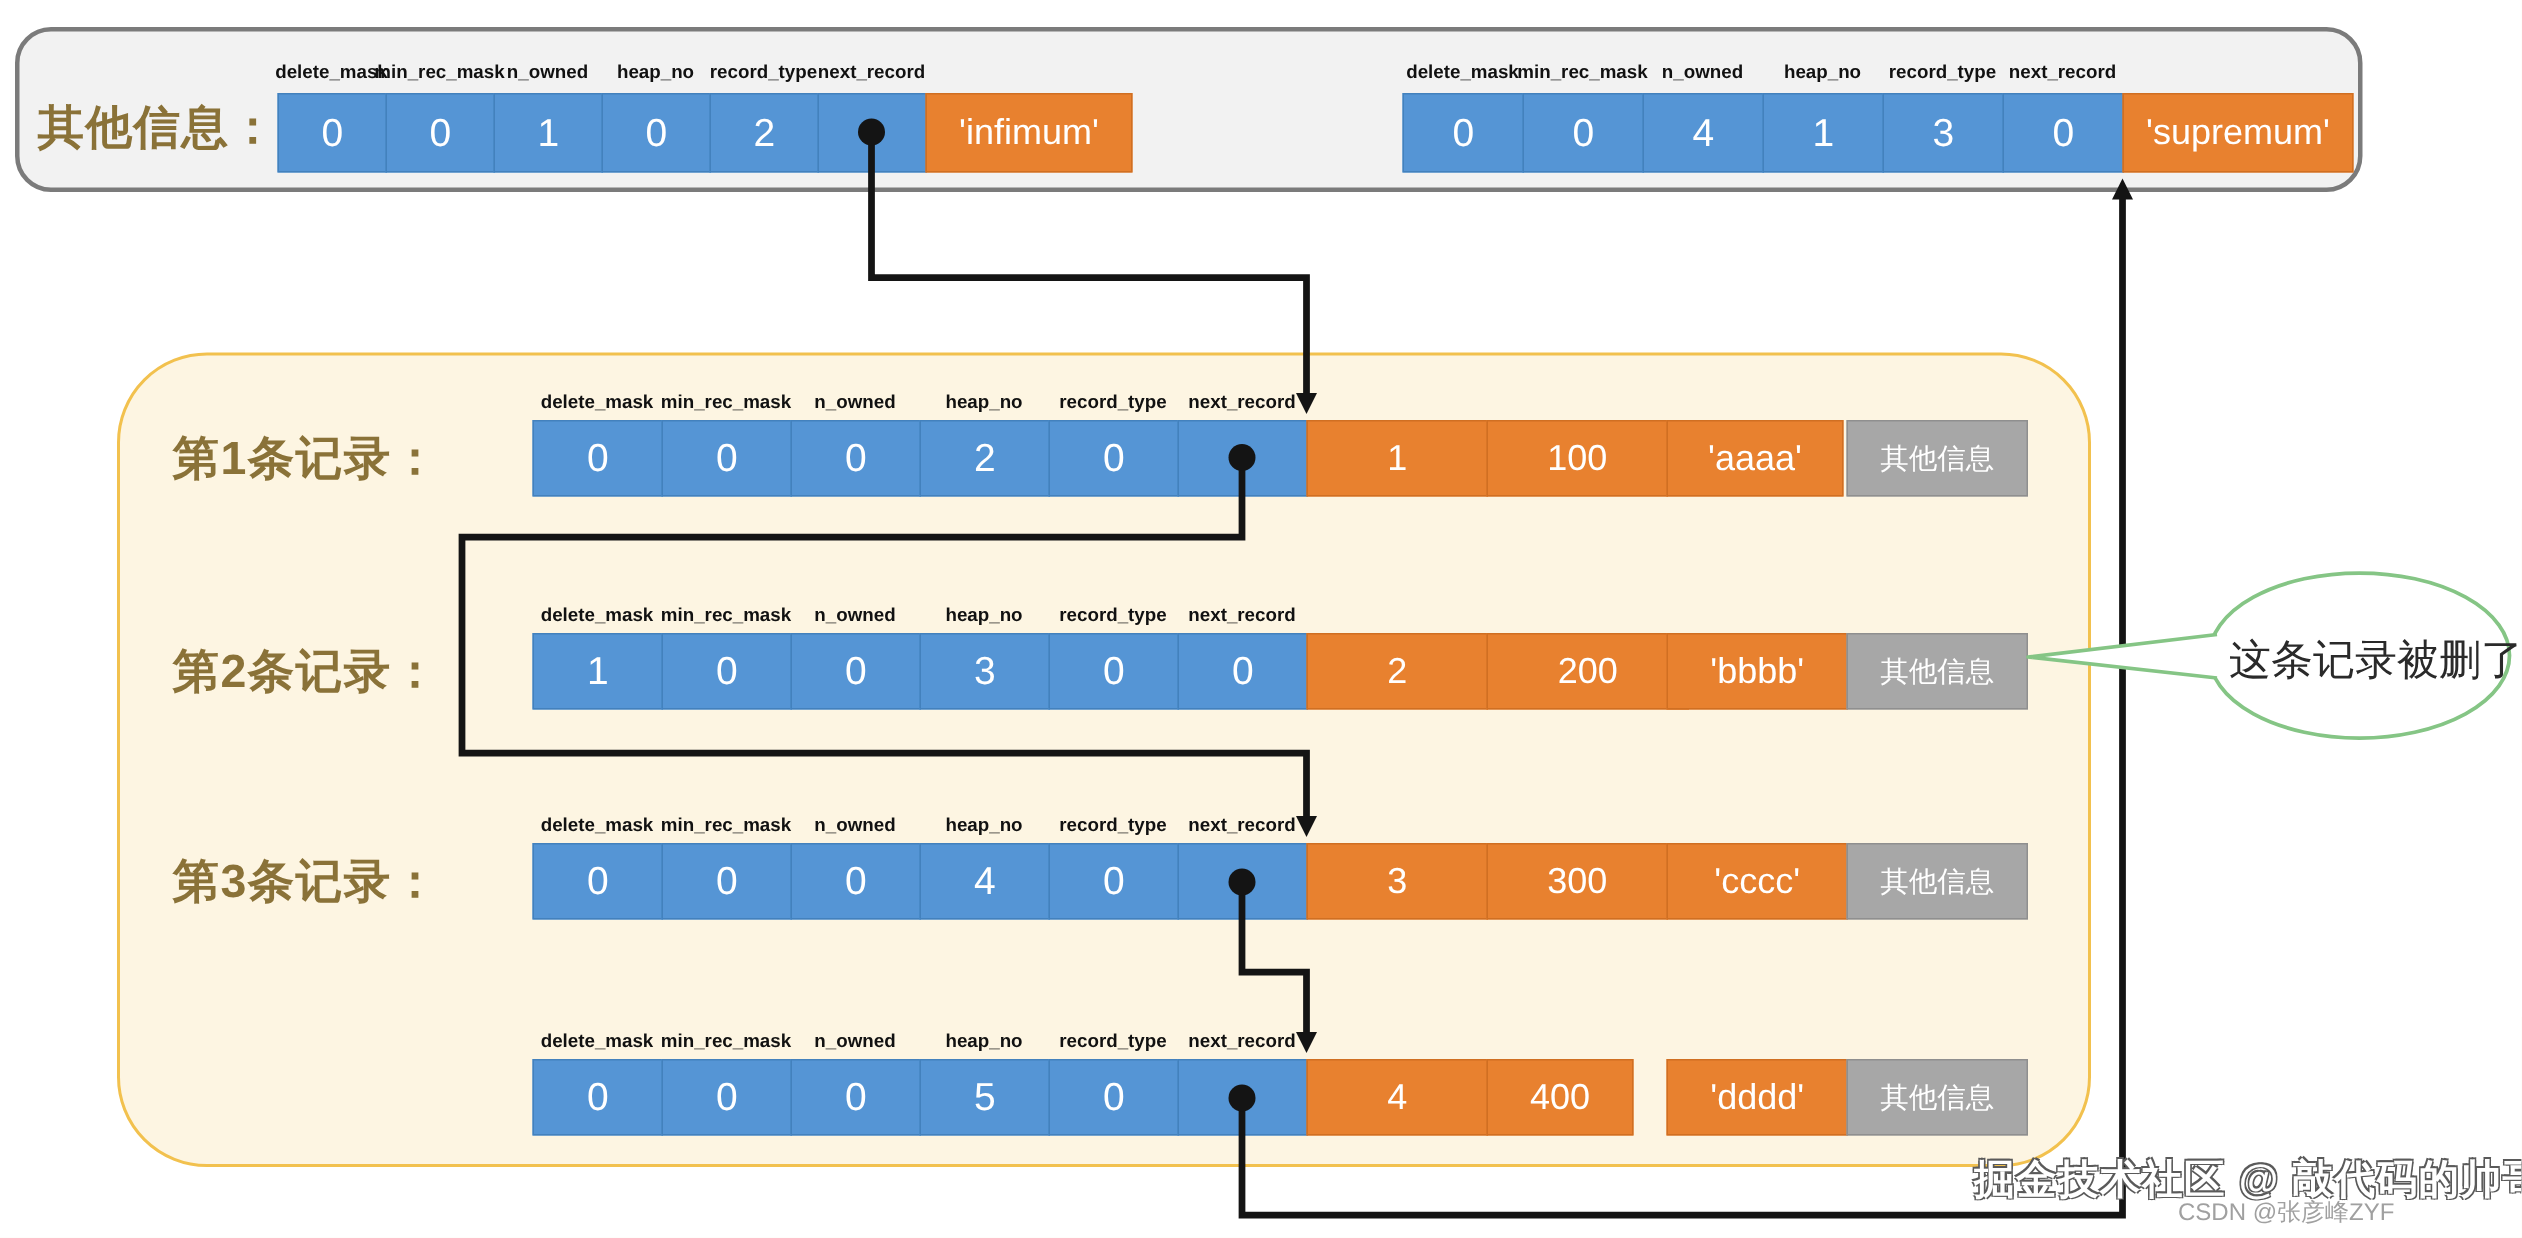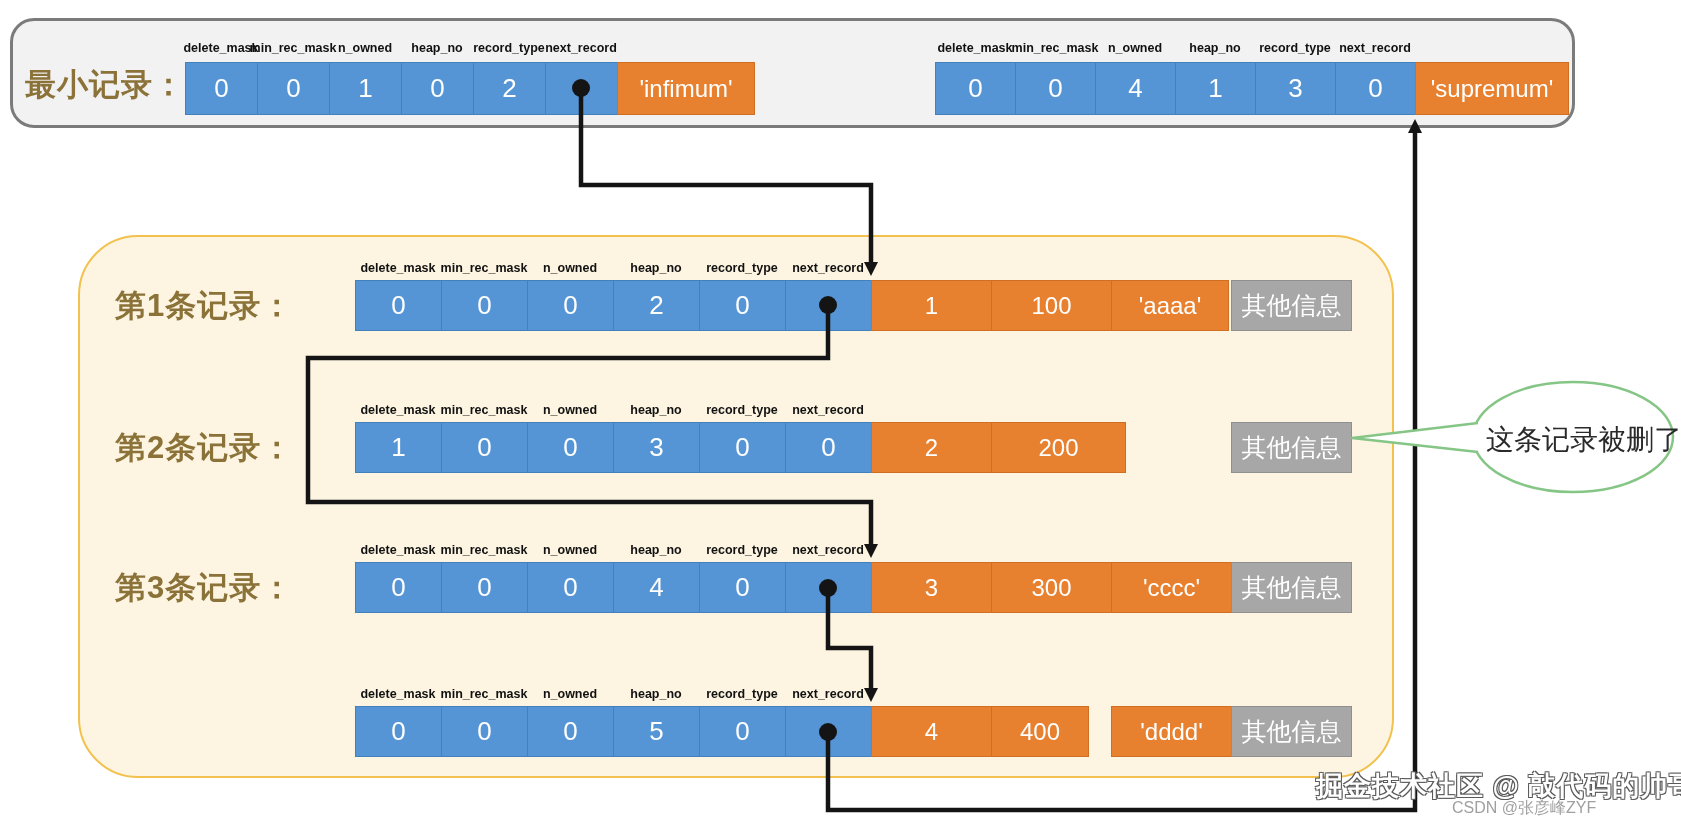--- a/index.html
+++ b/index.html
@@ -34,21 +34,21 @@
     position:absolute;height:16px;font-size:12.5px;font-weight:700;color:#111;
     display:flex;align-items:center;justify-content:center;white-space:nowrap;
   }
   .cell{
     position:absolute;height:53px;box-sizing:border-box;
     display:flex;align-items:center;justify-content:center;
     color:#fff;font-size:26px;
   }
   .cell.blue{background:var(--blue-cell);border:1px solid var(--blue-border);}
   .cell.orange{background:var(--orange-cell);border:1px solid var(--orange-border);font-size:24px;}
-  .cell.gray{background:var(--gray-cell);border:1px solid var(--gray-border);font-size:25px;}
+  .cell.gray{background:var(--gray-cell);border:1px solid var(--gray-border);font-size:19px;}
   .row-cell{height:51px;}
   .svg-layer{position:absolute;left:0;top:0;width:1681px;height:825px;pointer-events:none;}
   .callout-text{
     position:absolute;left:1486px;top:421px;width:176px;text-align:center;
     font-size:28px;color:#2a2a2a;white-space:nowrap;font-weight:500;
   }
   .wm1{
     position:absolute;left:1316px;top:768px;font-size:27px;font-weight:bold;color:#fff;
     white-space:nowrap;letter-spacing:1px;
     text-shadow:-1px -1px 0 #5a5a5a,1px -1px 0 #5a5a5a,-1px 1px 0 #5a5a5a,1px 1px 0 #5a5a5a;
@@ -57,21 +57,21 @@
     position:absolute;left:1452px;top:798px;font-size:16px;color:#a0a0a0;white-space:nowrap;
   }
 </style>
 </head>
 <body>
 
 <div class="canvas">
 
   <div class="top-box"></div>
 
-  <div class="rec-label" style="left:25px;top:66px">最小记录：</div>
+  <div class="rec-label" style="left:25px;top:66px">其他信息：</div>
   <div class="hdr" style="left:185px;top:40px;width:72px">delete_mask</div>
   <div class="hdr" style="left:257px;top:40px;width:72px">min_rec_mask</div>
   <div class="hdr" style="left:329px;top:40px;width:72px">n_owned</div>
   <div class="hdr" style="left:401px;top:40px;width:72px">heap_no</div>
   <div class="hdr" style="left:473px;top:40px;width:72px">record_type</div>
   <div class="hdr" style="left:545px;top:40px;width:72px">next_record</div>
   <div class="cell blue" style="left:185px;top:62px;width:73px">0</div>
   <div class="cell blue" style="left:257px;top:62px;width:73px">0</div>
   <div class="cell blue" style="left:329px;top:62px;width:73px">1</div>
   <div class="cell blue" style="left:401px;top:62px;width:73px">0</div>
@@ -121,20 +121,21 @@
   <div class="hdr" style="left:699px;top:402px;width:86px">record_type</div>
   <div class="hdr" style="left:785px;top:402px;width:86px">next_record</div>
   <div class="cell blue row-cell" style="left:355px;top:422px;width:87px">1</div>
   <div class="cell blue row-cell" style="left:441px;top:422px;width:87px">0</div>
   <div class="cell blue row-cell" style="left:527px;top:422px;width:87px">0</div>
   <div class="cell blue row-cell" style="left:613px;top:422px;width:87px">3</div>
   <div class="cell blue row-cell" style="left:699px;top:422px;width:87px">0</div>
   <div class="cell blue row-cell" style="left:785px;top:422px;width:87px">0</div>
   <div class="cell orange row-cell" style="left:871px;top:422px;width:121px">2</div>
   <div class="cell orange row-cell" style="left:991px;top:422px;width:135px">200</div>
+  <div class="cell orange row-cell" style="left:1111px;top:422px;width:121px">'bbbb'</div>
   <div class="cell gray row-cell" style="left:1231px;top:422px;width:121px">其他信息</div>
 
   <div class="rec-label" style="left:115px;top:569px">第3条记录：</div>
   <div class="hdr" style="left:355px;top:542px;width:86px">delete_mask</div>
   <div class="hdr" style="left:441px;top:542px;width:86px">min_rec_mask</div>
   <div class="hdr" style="left:527px;top:542px;width:86px">n_owned</div>
   <div class="hdr" style="left:613px;top:542px;width:86px">heap_no</div>
   <div class="hdr" style="left:699px;top:542px;width:86px">record_type</div>
   <div class="hdr" style="left:785px;top:542px;width:86px">next_record</div>
   <div class="cell blue row-cell" style="left:355px;top:562px;width:87px">0</div>

